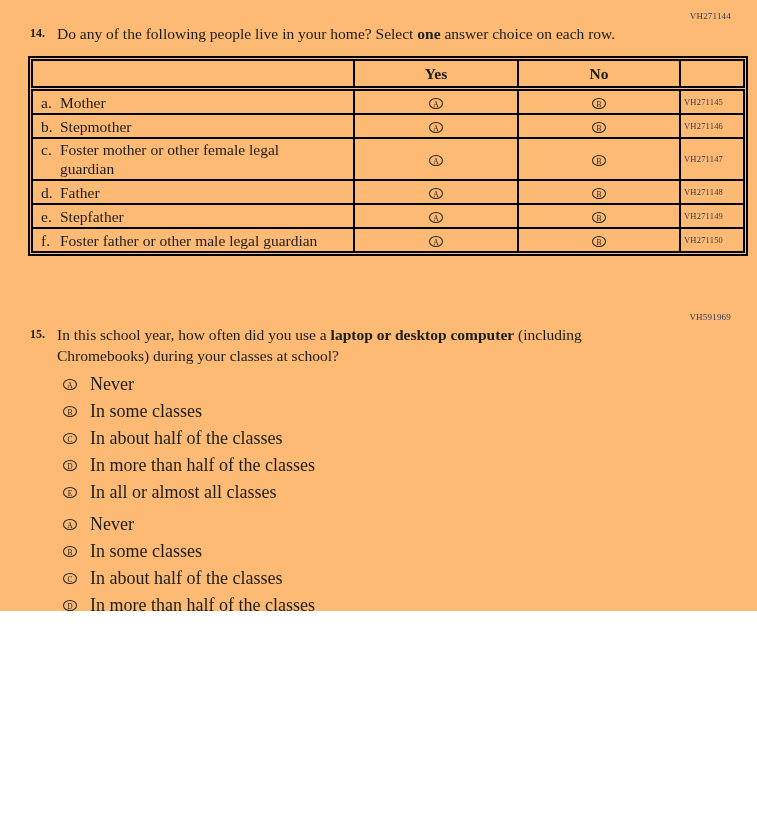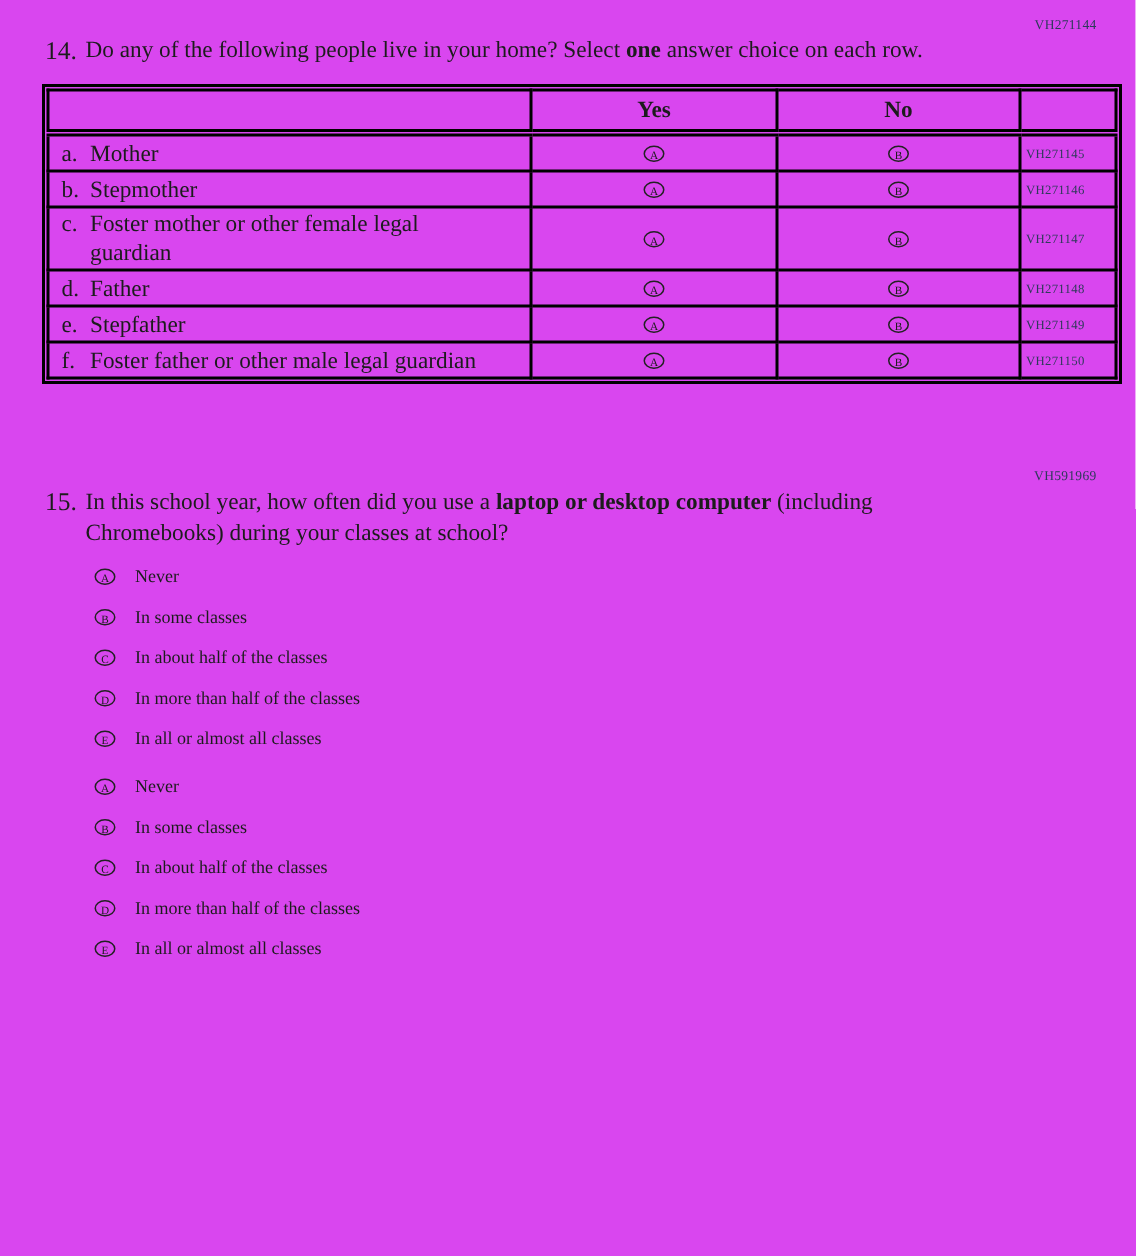--- a/index.html
+++ b/index.html
@@ -1,28 +1,28 @@
 <!DOCTYPE html>
 <html><head>
 <meta charset="utf-8">
 <style>
   html,body { margin:0; padding:0; background:#ffffff; }
   .page {
-    position:relative; width:757px; height:837px; background:#d946ef;
+    position:relative; width:757px; height:611px; background:#fdba74;
     font-family:"Liberation Serif", serif; color:#1c1c1c; overflow:hidden;
   }
   
   .code-line { font-size:9px; line-height:11px; color:#2e3a5a; text-align:right; padding-right:26px; letter-spacing:0.2px; }
   .code-q14 { padding-top:11px; }
   .code-q15 { margin-top:56px; }
   .code-q16 { margin-top:76px; }
 
   
   .question { display:flex; margin:1px 0 0 30px; }
-  .qnum { font-weight:normal; font-size:17px; line-height:21px; width:27px; flex:none; }
+  .qnum { font-weight:bold; font-size:12px; line-height:21px; width:27px; flex:none; }
   .qtext { font-size:15.5px; line-height:21px; width:612px; }
   .qtext b { font-weight:bold;text-align:center; }
 
   
   .tablewrap { margin:12px 4px 0 28px; width:714px; border:2px solid #000; padding:1px; }
   .qtable { border-collapse:collapse; width:100%; table-layout:fixed; }
   .qtable td { border:2px solid #000; vertical-align:middle; padding:0; }
   .qtable tr.head td { border-bottom:5px double #000; height:25px; font-weight:bold; font-size:15.5px; text-align:center; }
   .qtable tr.r td { height:20px; }
   .qtable tr.tall td { height:38px; }
@@ -39,21 +39,21 @@
   .bubble {
     display:inline-block; width:14px; height:11px; border:1px solid #222;
     border-radius:50%; font-size:7.5px; line-height:11px; text-align:center;
     color:#1c1c1c; vertical-align:middle; box-sizing:border-box;
   }
 
   
   .options { margin:5px 0 0 63px; }
   .option { display:flex; align-items:center; height:27px; }
   .option .bubble { margin-right:13px; flex:none; }
-  .option-label { font-size:12px; }
+  .option-label { font-size:18px; }
 </style>
 </head>
 <body>
 
 <div class="page">
 
   <div class="code-line code-q14">VH271144</div>
   <div class="question">
     <span class="qnum">14.</span>
     <span class="qtext"><span>Do any of the following people live in your home? Select </span><b>one</b><span> answer choice on each row.</span></span>

